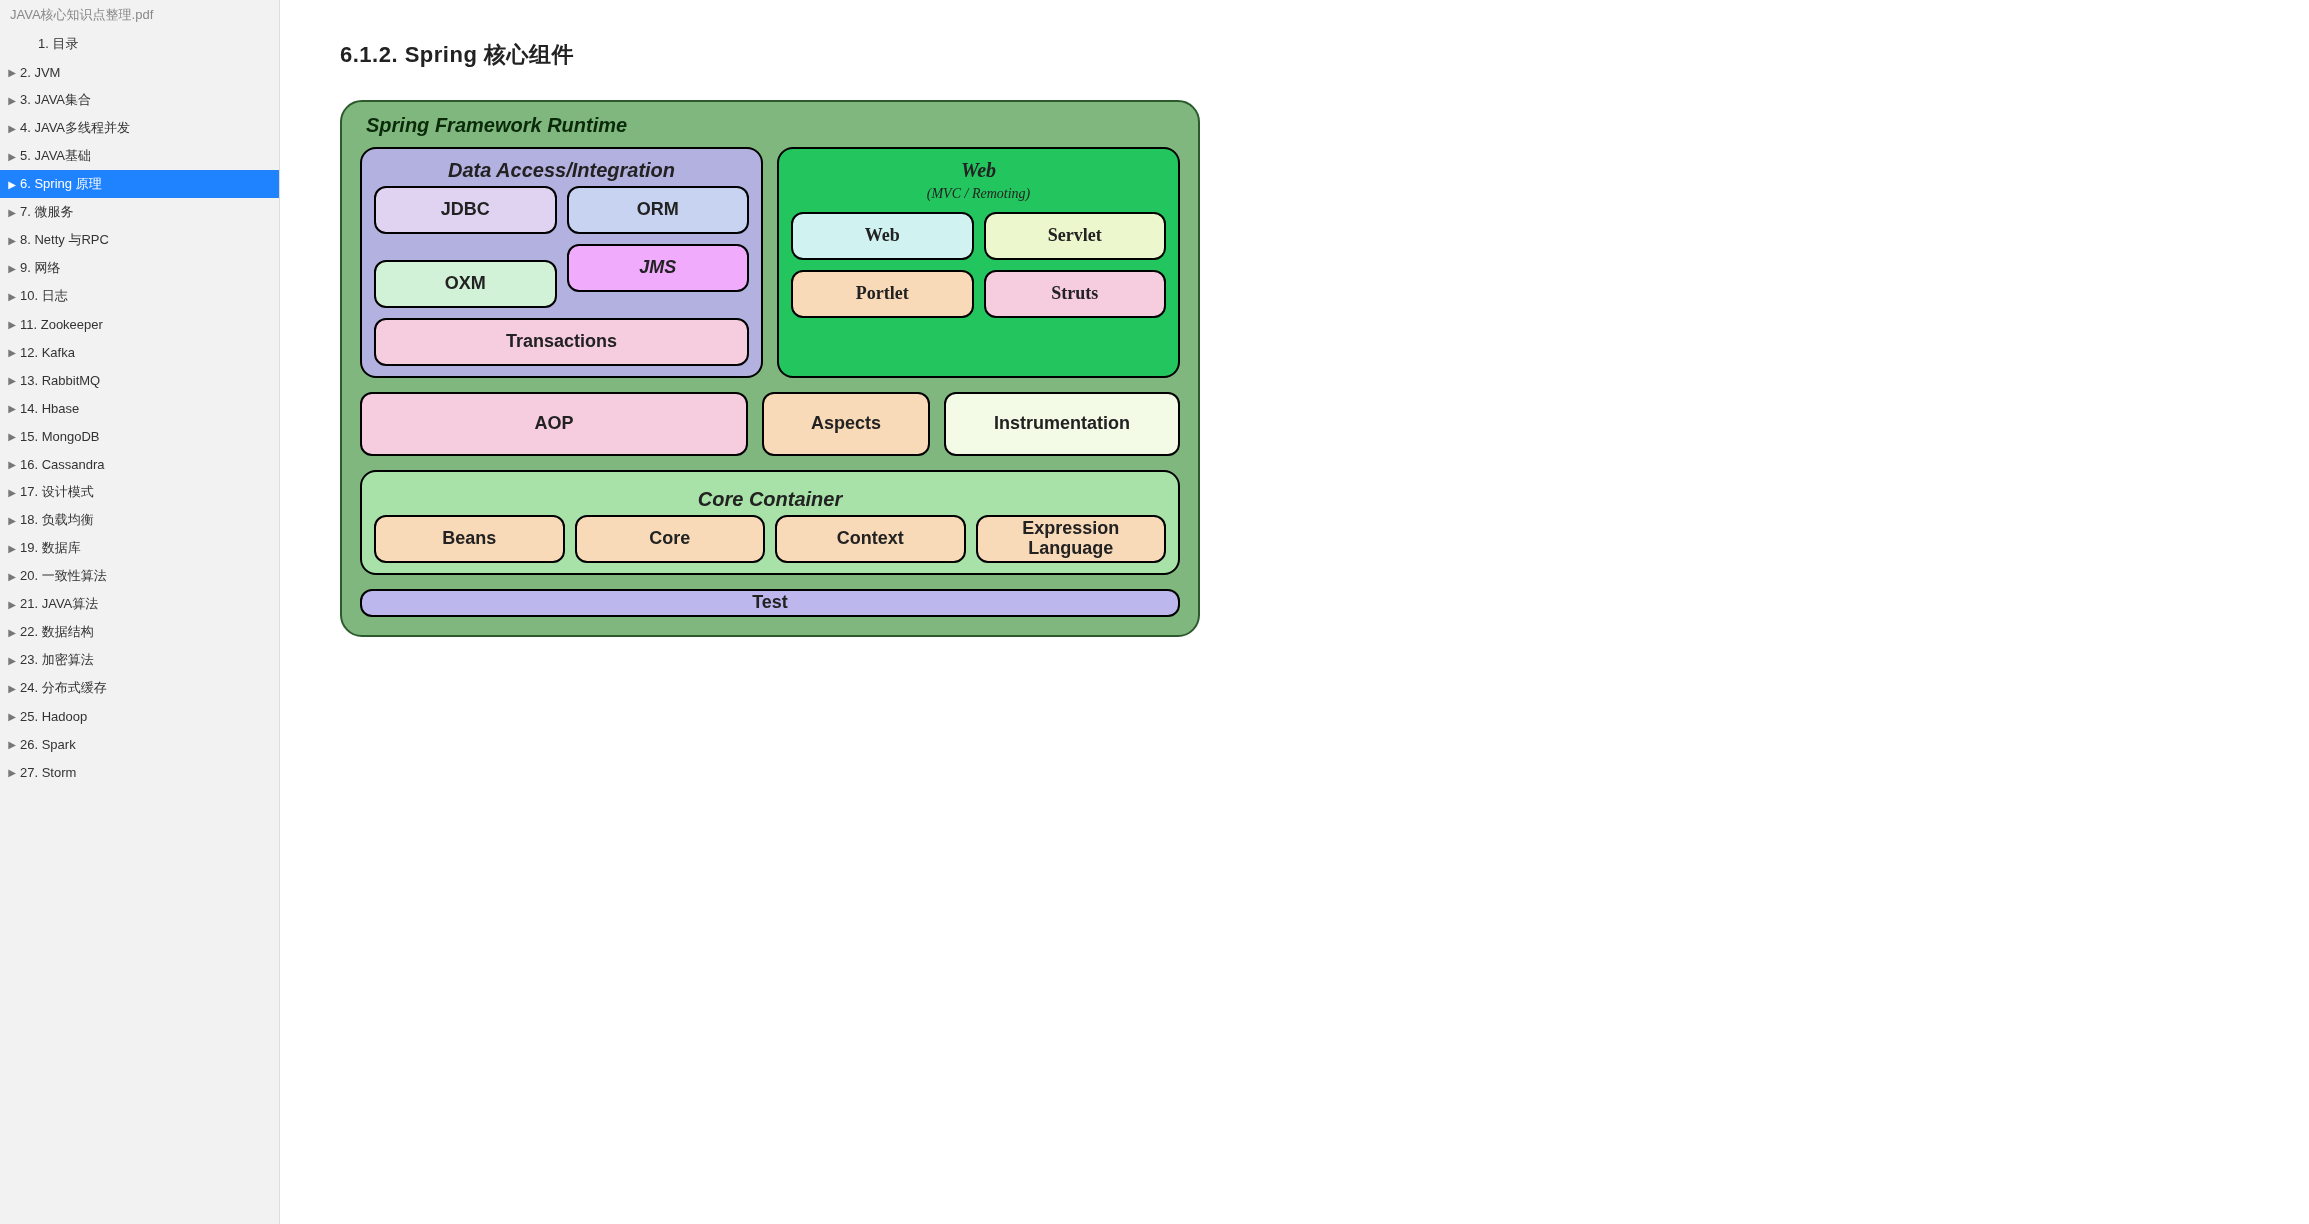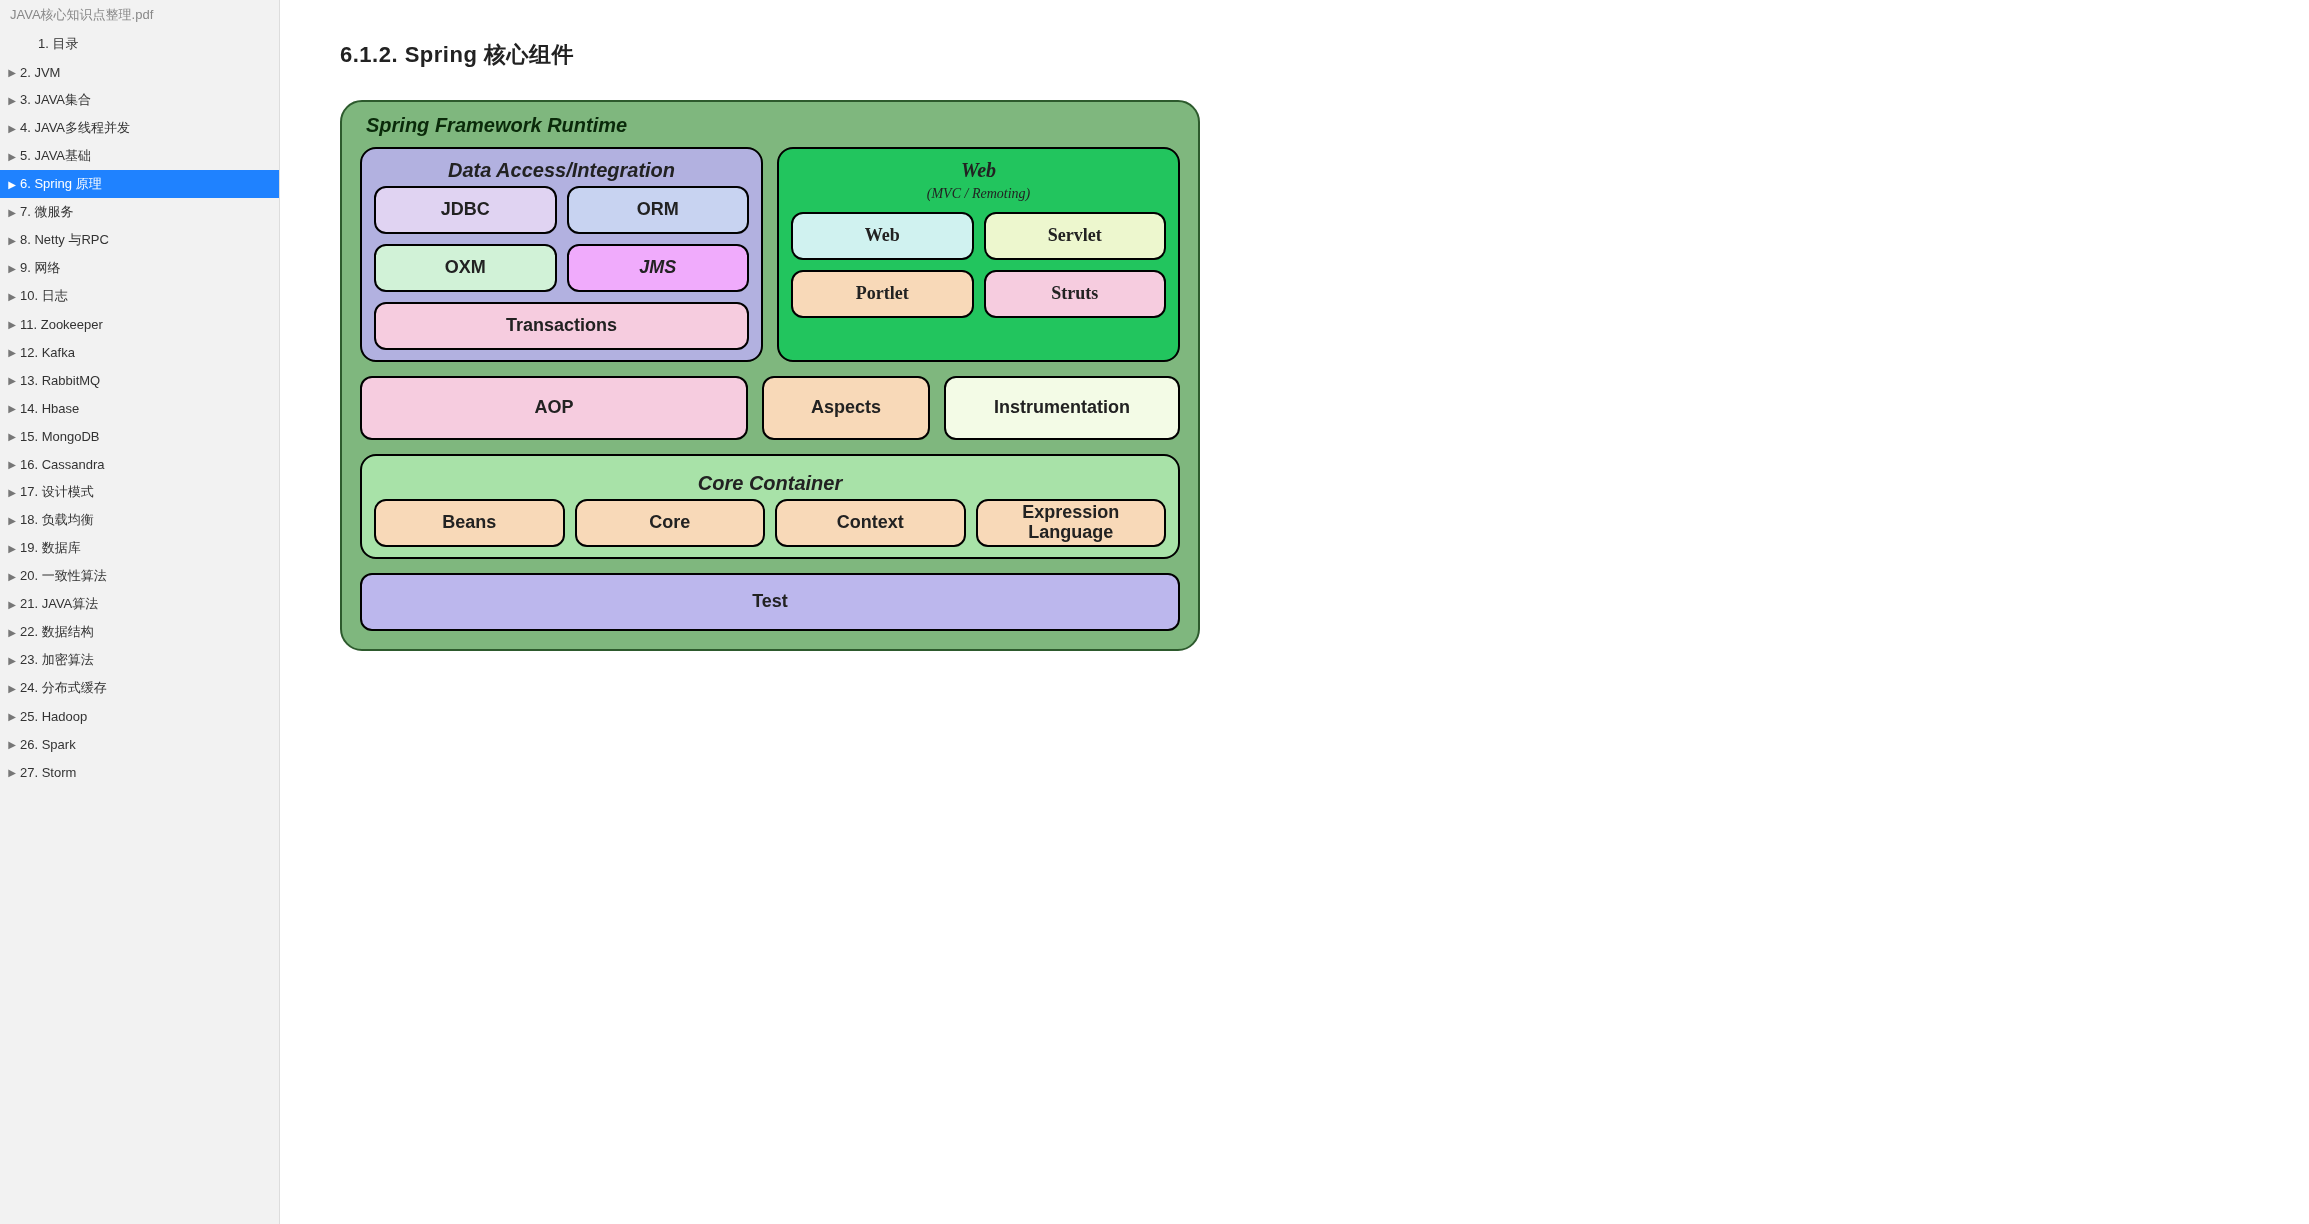--- a/index.html
+++ b/index.html
@@ -35,36 +35,36 @@
   .core-panel { background: #a8e2a8; padding-top: 16px; }
 
   .chips { display: grid; grid-template-columns: 1fr 1fr; gap: 10px; }
   .chips.four { grid-template-columns: 1fr 1fr 1fr 1fr; }
   .chip { border: 2.5px solid #000; border-radius: 12px; height: 48px; display: flex; align-items: center; justify-content: center; font-size: 18px; font-weight: 700; text-align: center; line-height: 1.1; padding: 2px 6px; }
   .chip.wide { grid-column: 1 / -1; }
 
   
   .c-lavender { background: #e0d3f2; }
   .c-ltblue   { background: #c8d3f1; }
-  .c-mint     { background: #d1f2d7; }
+  .c-mint     { background: #d1f2d7; margin-top: 16px; }
   .c-cream    { background: #f0abfc; font-style: italic; }
   .c-pink     { background: #f6ccdf; }
   .c-cyan     { background: #d0f2f0; }
   .c-lime     { background: #edf7ce; }
   .c-peach    { background: #f8d9b8; }
   .c-ivory    { background: #f3fbe6; }
   .c-violet   { background: #bcb7ed; }
 
   .mid-row { display: flex; gap: 14px; margin-bottom: 14px; }
   .mid-row .chip { height: 64px; }
   .mid-row .aop    { flex: 2.2; }
   .mid-row .aspects{ flex: .9; }
   .mid-row .instr  { flex: 1.3; text-align: center; }
 
-  .test-row .chip { height: 58px; width: 100%; }
+  .test-row .chip { height: 28px; width: 100%; }
 </style>
 </head>
 <body>
 
 <div class="sidebar">
   <div class="doc-title">JAVA核心知识点整理.pdf</div>
   <div id="toc-mount">
       <div class="toc-item indent">
         <span class="chevron"></span>
         <span>1. 目录</span>

